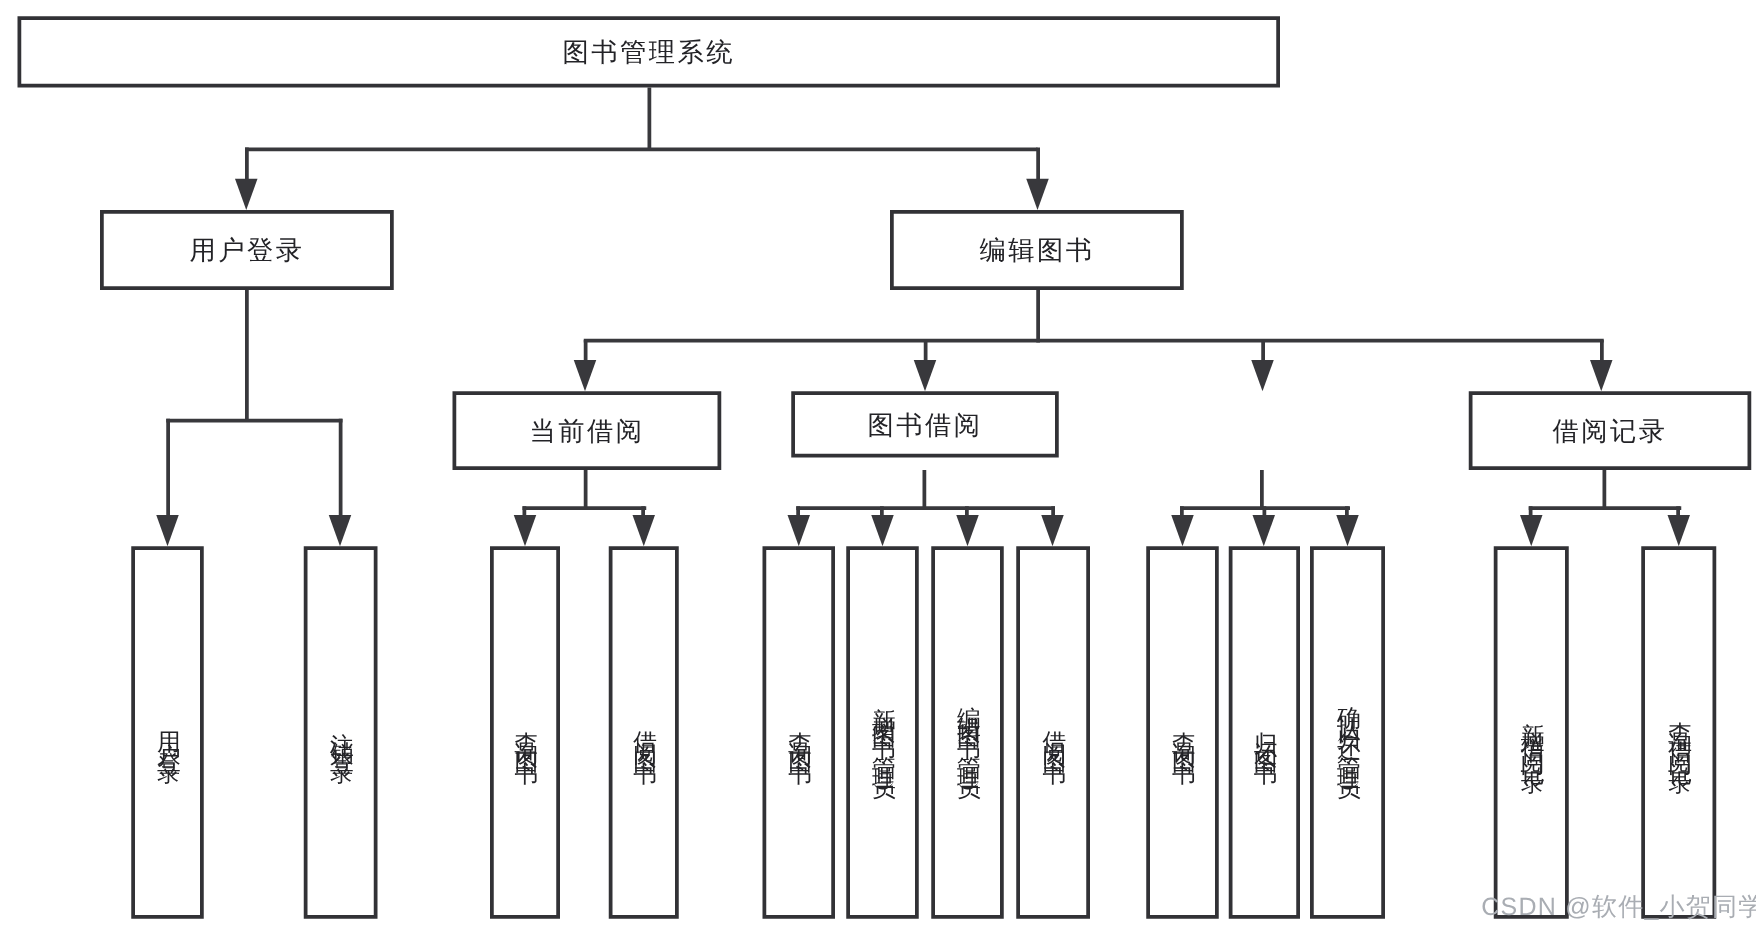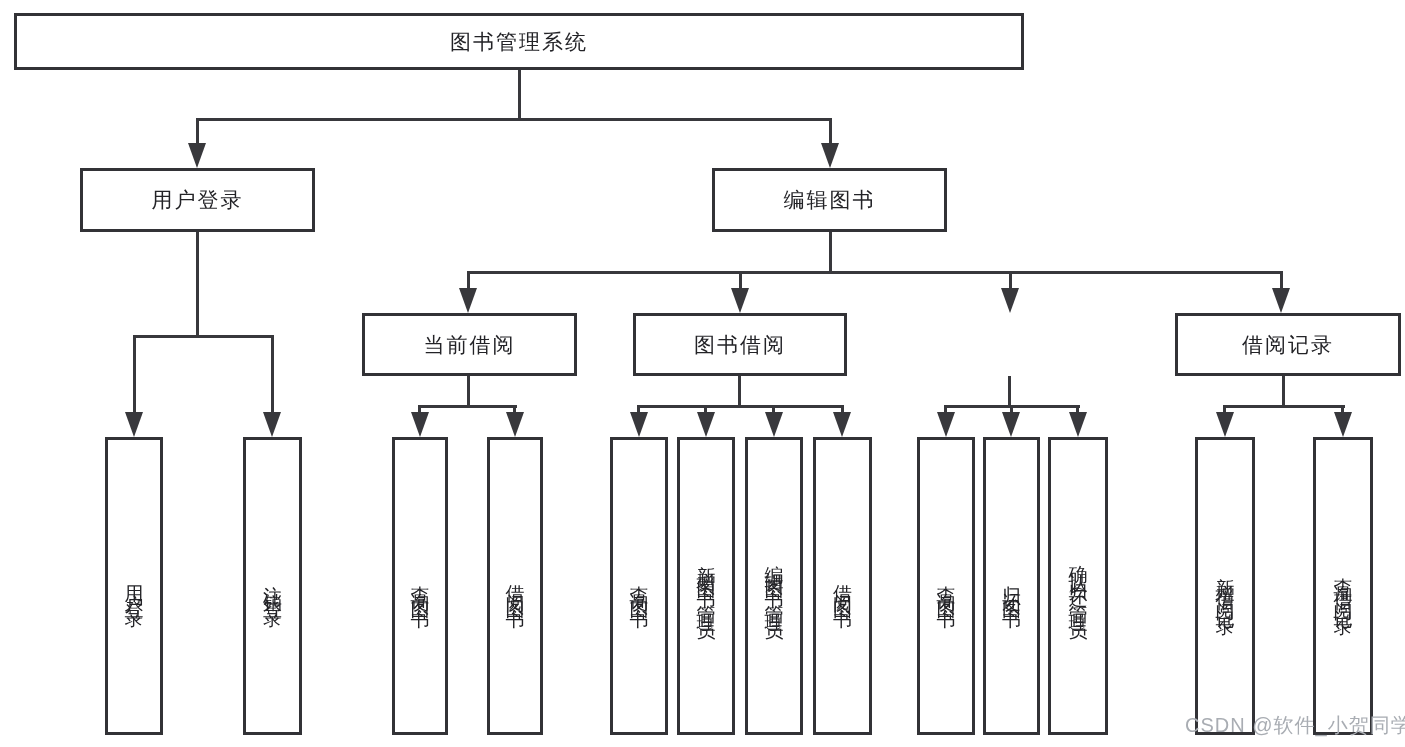--- a/index.html
+++ b/index.html
@@ -58,21 +58,21 @@
   <div class="vline" style="left:467px;top:272px;height:18px"></div>
   <div class="vline" style="left:739px;top:272px;height:18px"></div>
   <div class="vline" style="left:1009px;top:272px;height:18px"></div>
   <div class="vline" style="left:1280px;top:272px;height:18px"></div>
   <div class="arrow" style="left:459px;top:288px"></div>
   <div class="arrow" style="left:731px;top:288px"></div>
   <div class="arrow" style="left:1001px;top:288px"></div>
   <div class="arrow" style="left:1272px;top:288px"></div>
 
   <div class="box" style="left:362px;top:313px;width:215px;height:63px">当前借阅</div>
-  <div class="box" style="left:633px;top:313px;width:214px;height:63px">图书借阅</div>
+  <div class="box" style="left:633px;top:313px;width:214px;height:53px">图书借阅</div>
   <div class="box" style="left:1175px;top:313px;width:226px;height:63px">借阅记录</div>
 
   <div class="vline" style="left:467px;top:376px;height:32px"></div>
   <div class="hline" style="left:418px;top:405px;width:99px"></div>
   <div class="vline" style="left:418px;top:405px;height:9px"></div>
   <div class="vline" style="left:513px;top:405px;height:9px"></div>
   <div class="arrow" style="left:411px;top:412px"></div>
   <div class="arrow" style="left:506px;top:412px"></div>
 
   <div class="vline" style="left:738px;top:376px;height:32px"></div>

